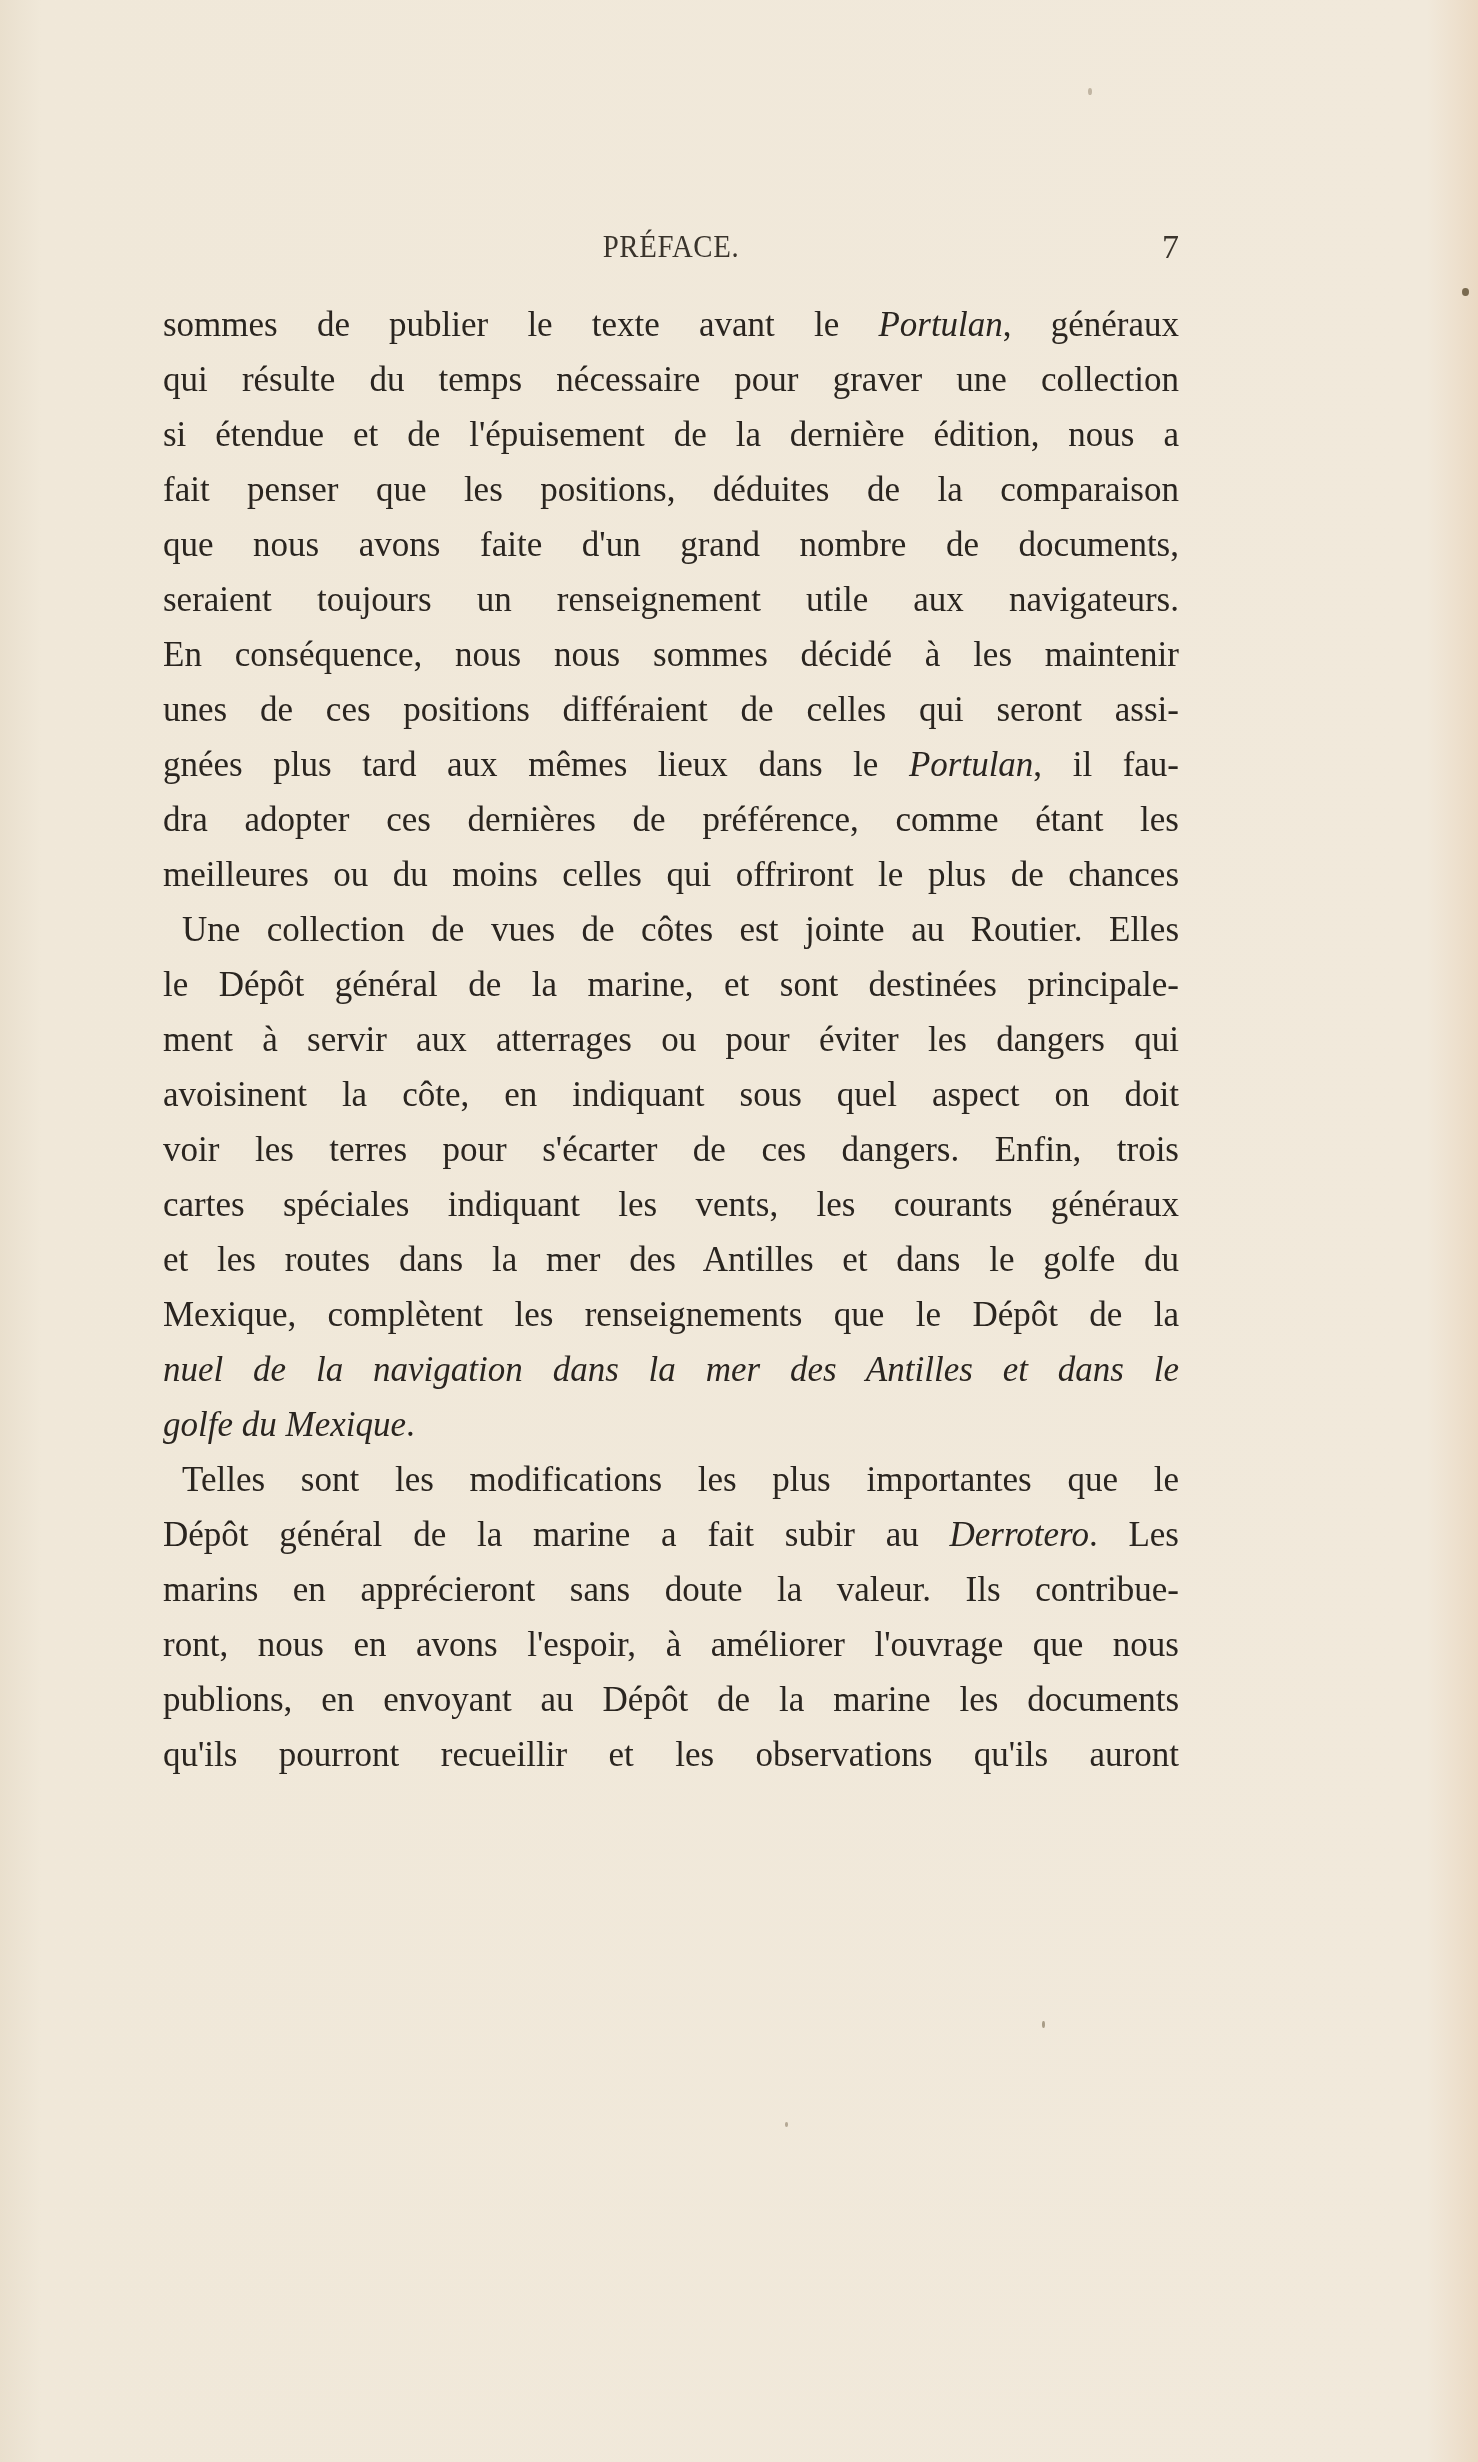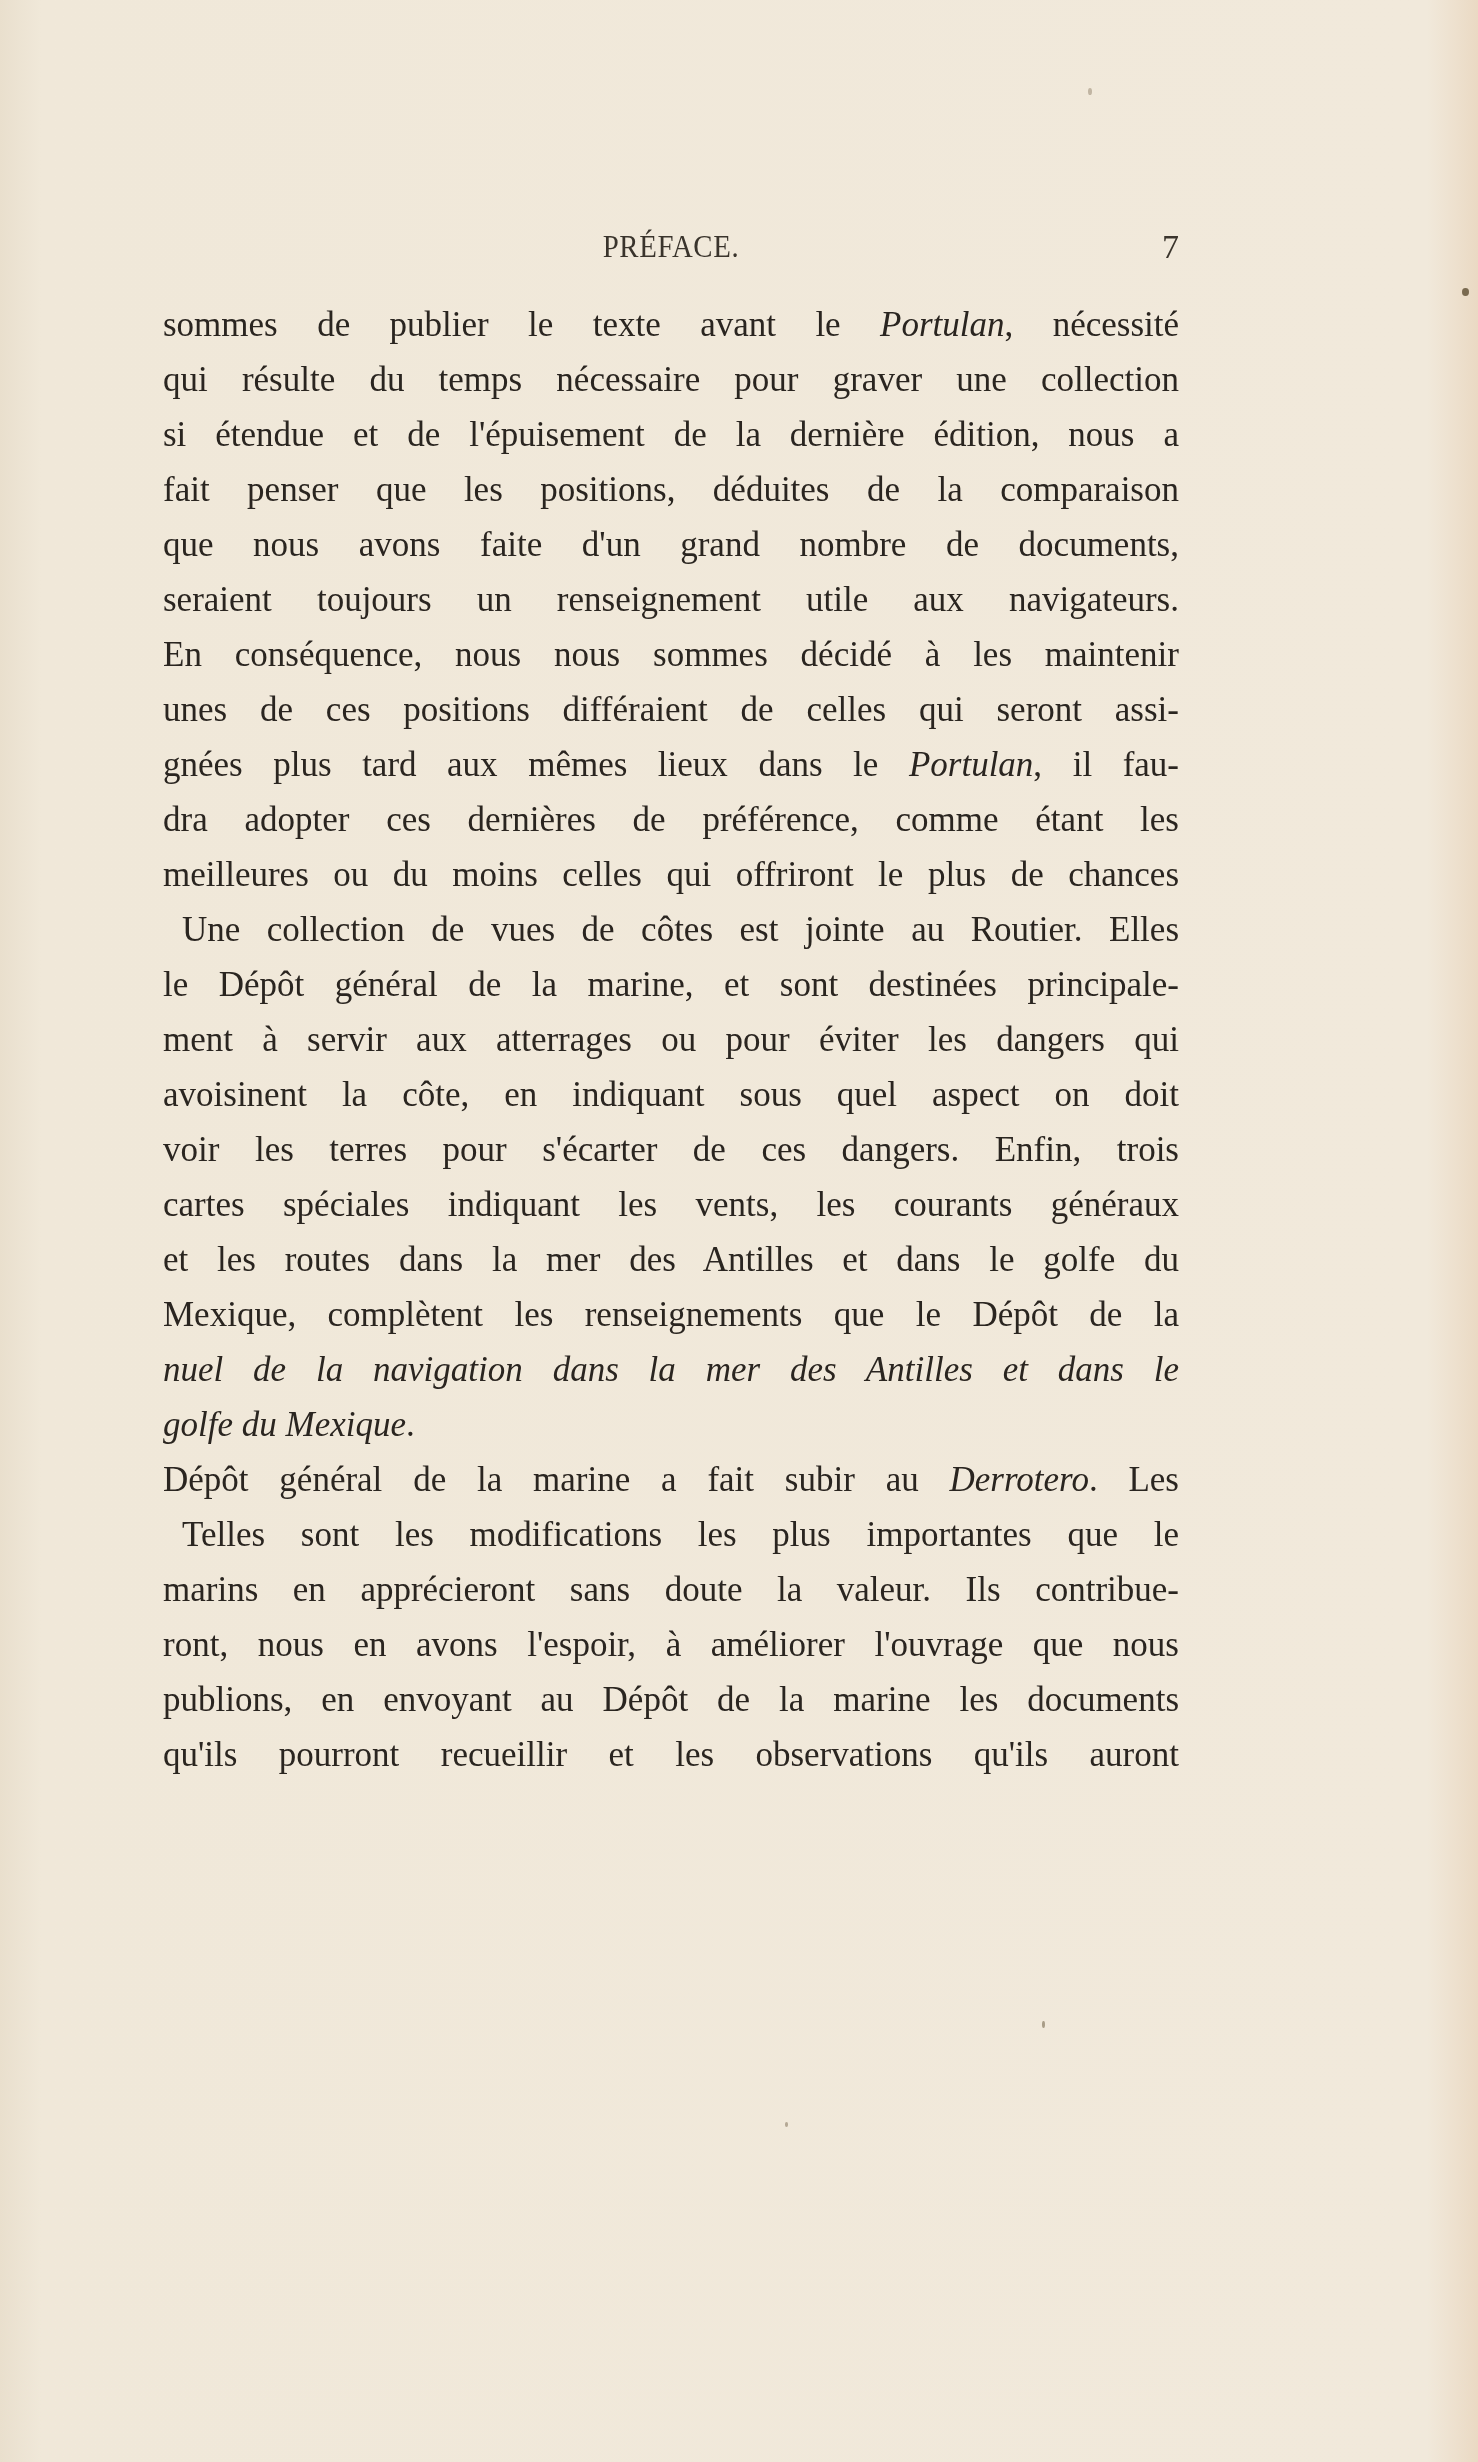--- a/index.html
+++ b/index.html
@@ -40,43 +40,43 @@
 </head>
 <body>
 
 <div class="page">
   <div class="running-head">
     <div class="running-title">PRÉFACE.</div>
     <div class="page-number">7</div>
   </div>
 
   <div class="body-text" id="body-text">
-      <div class="line"><span>sommes de publier le texte avant le </span><em>Portulan</em><span>, nécessité</span></div>
+      <div class="line"><span>sommes de publier le texte avant le </span><em>Portulan</em><span>, généraux</span></div>
       <div class="line"><span>qui résulte du temps nécessaire pour graver une collection</span></div>
       <div class="line"><span>si étendue et de l'épuisement de la dernière édition, nous a</span></div>
       <div class="line"><span>fait penser que les positions, déduites de la comparaison</span></div>
       <div class="line"><span>que nous avons faite d'un grand nombre de documents,</span></div>
       <div class="line"><span>seraient toujours un renseignement utile aux navigateurs.</span></div>
       <div class="line"><span>En conséquence, nous nous sommes décidé à les maintenir</span></div>
       <div class="line"><span>unes de ces positions différaient de celles qui seront assi-</span></div>
       <div class="line"><span>gnées plus tard aux mêmes lieux dans le </span><em>Portulan</em><span>, il fau-</span></div>
       <div class="line"><span>dra adopter ces dernières de préférence, comme étant les</span></div>
       <div class="line"><span>meilleures ou du moins celles qui offriront le plus de chances</span></div>
       <div class="line indent"><span>Une collection de vues de côtes est jointe au Routier. Elles</span></div>
       <div class="line"><span>le Dépôt général de la marine, et sont destinées principale-</span></div>
       <div class="line"><span>ment à servir aux atterrages ou pour éviter les dangers qui</span></div>
       <div class="line"><span>avoisinent la côte, en indiquant sous quel aspect on doit</span></div>
       <div class="line"><span>voir les terres pour s'écarter de ces dangers. Enfin, trois</span></div>
       <div class="line"><span>cartes spéciales indiquant les vents, les courants généraux</span></div>
       <div class="line"><span>et les routes dans la mer des Antilles et dans le golfe du</span></div>
       <div class="line"><span>Mexique, complètent les renseignements que le Dépôt de la</span></div>
       <div class="line"><em>nuel de la navigation dans la mer des Antilles et dans le</em></div>
       <div class="line last"><em>golfe du Mexique</em><span>.</span></div>
+      <div class="line indent"><span>Telles sont les modifications les plus importantes que le</span></div>
       <div class="line"><span>Dépôt général de la marine a fait subir au </span><em>Derrotero</em><span>. Les</span></div>
-      <div class="line indent"><span>Telles sont les modifications les plus importantes que le</span></div>
       <div class="line"><span>marins en apprécieront sans doute la valeur. Ils contribue-</span></div>
       <div class="line"><span>ront, nous en avons l'espoir, à améliorer l'ouvrage que nous</span></div>
       <div class="line"><span>publions, en envoyant au Dépôt de la marine les documents</span></div>
       <div class="line"><span>qu'ils pourront recueillir et les observations qu'ils auront</span></div>
     </div>
 
   <div class="mark" style="left:1462px;top:288px;width:6.9px;height:8.2px;"></div>
   <div class="mark" style="left:1088px;top:88px;width:4.1px;height:6.9px;opacity:.4;"></div>
   <div class="mark" style="left:1042px;top:2021px;width:2.7px;height:6.9px;opacity:.6;"></div>
   <div class="mark" style="left:785px;top:2122px;width:3.4px;height:4.8px;opacity:.5;"></div>

